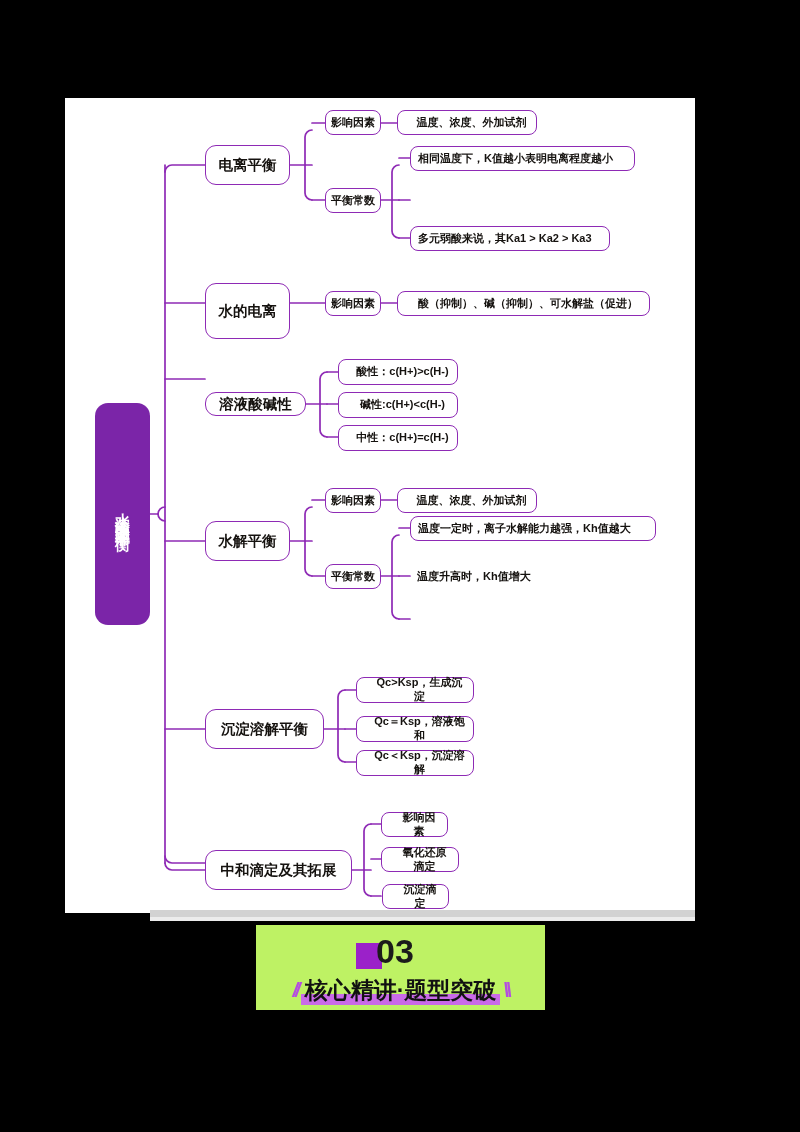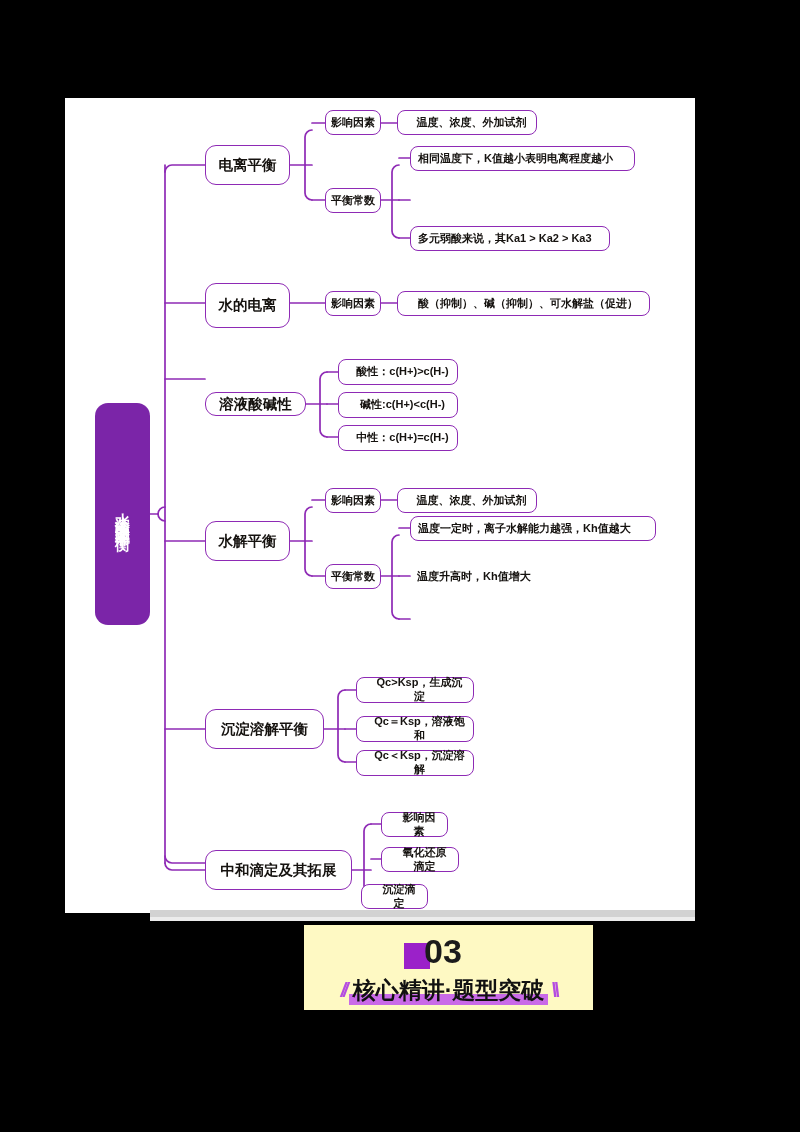--- a/index.html
+++ b/index.html
@@ -26,21 +26,21 @@
         font-size:15px;font-weight:bold;letter-spacing:3px;line-height:1.05;}
 
   .l1{font-size:14.5px;font-weight:bold;border-radius:11px;border-width:1.8px;}
   .l2{font-size:11px;font-weight:bold;border-radius:8px;}
   .l3{font-size:11px;font-weight:bold;border-radius:8px;padding:3px 7px;
       justify-content:flex-start;text-align:left;}
   .l3.center{justify-content:center;text-align:center;padding-left:16px;}
   .noborder{border:none;background:transparent;}
 
   
-  .banner{position:absolute;left:256px;top:925px;width:289px;height:85px;background:#fef9c3;margin-left:48px;}
+  .banner{position:absolute;left:256px;top:925px;width:289px;height:85px;background:#bef264;}
   .banner-num{position:absolute;left:100px;top:6px;height:40px;display:flex;align-items:center;}
   .banner-sq{width:26px;height:26px;background:#9b21c9;margin-right:-6px;margin-top:10px;}
   .banner-num-txt{font-size:34px;font-weight:700;color:#1b1b1b;letter-spacing:0px;
                   font-family:"Liberation Sans",sans-serif;}
   .banner-main{position:absolute;left:0;top:48px;width:289px;height:34px;
                display:flex;align-items:center;justify-content:center;}
   .slash{color:#b44ce0;font-size:20px;font-weight:bold;font-style:italic;letter-spacing:-3px;}
   .banner-title-wrap{position:relative;margin:0 7px;}
   .banner-hl{position:absolute;left:-4px;right:-4px;bottom:1px;height:11px;background:#c96ae8;}
   .banner-title{position:relative;font-size:23px;font-weight:bold;color:#111;letter-spacing:0px;}
@@ -145,21 +145,21 @@
   <div class="node l2" style="left:325px;top:188px;width:56px;height:25px;">
     <span>平衡常数</span>
   </div>
   <div class="node l3" style="left:410px;top:146px;width:225px;height:25px;">
     <span>相同温度下，K值越小表明电离程度越小</span>
   </div>
   <div class="node l3" style="left:410px;top:226px;width:200px;height:25px;">
     <span>多元弱酸来说，其Ka1 &gt; Ka2 &gt; Ka3</span>
   </div>
 
-  <div class="node l1" style="left:205px;top:283px;width:85px;height:45px;">
+  <div class="node l1" style="left:205px;top:283px;width:85px;height:56px;">
     <span>水的电离</span>
   </div>
   <div class="node l2" style="left:325px;top:291px;width:56px;height:25px;">
     <span>影响因素</span>
   </div>
   <div class="node l3 center" style="left:397px;top:291px;width:253px;height:25px;">
     <span>酸（抑制）、碱（抑制）、可水解盐（促进）</span>
   </div>
 
   <div class="node l1" style="left:205px;top:392px;width:101px;height:24px;">
@@ -210,21 +210,21 @@
 
   <div class="node l1" style="left:205px;top:850px;width:147px;height:40px;">
     <span>中和滴定及其拓展</span>
   </div>
   <div class="node l3 center" style="left:381px;top:812px;width:67px;height:25px;">
     <span>影响因素</span>
   </div>
   <div class="node l3 center" style="left:381px;top:847px;width:78px;height:25px;">
     <span>氧化还原滴定</span>
   </div>
-  <div class="node l3 center" style="left:361px;top:884px;width:67px;height:25px;">
+  <div class="node l3 center" style="left:382px;top:884px;width:67px;height:25px;">
     <span>沉淀滴定</span>
   </div>
 
 </div>
 
 <div class="banner">
   <div class="banner-num">
     <div class="banner-sq"></div>
     <div class="banner-num-txt">03</div>
   </div>

